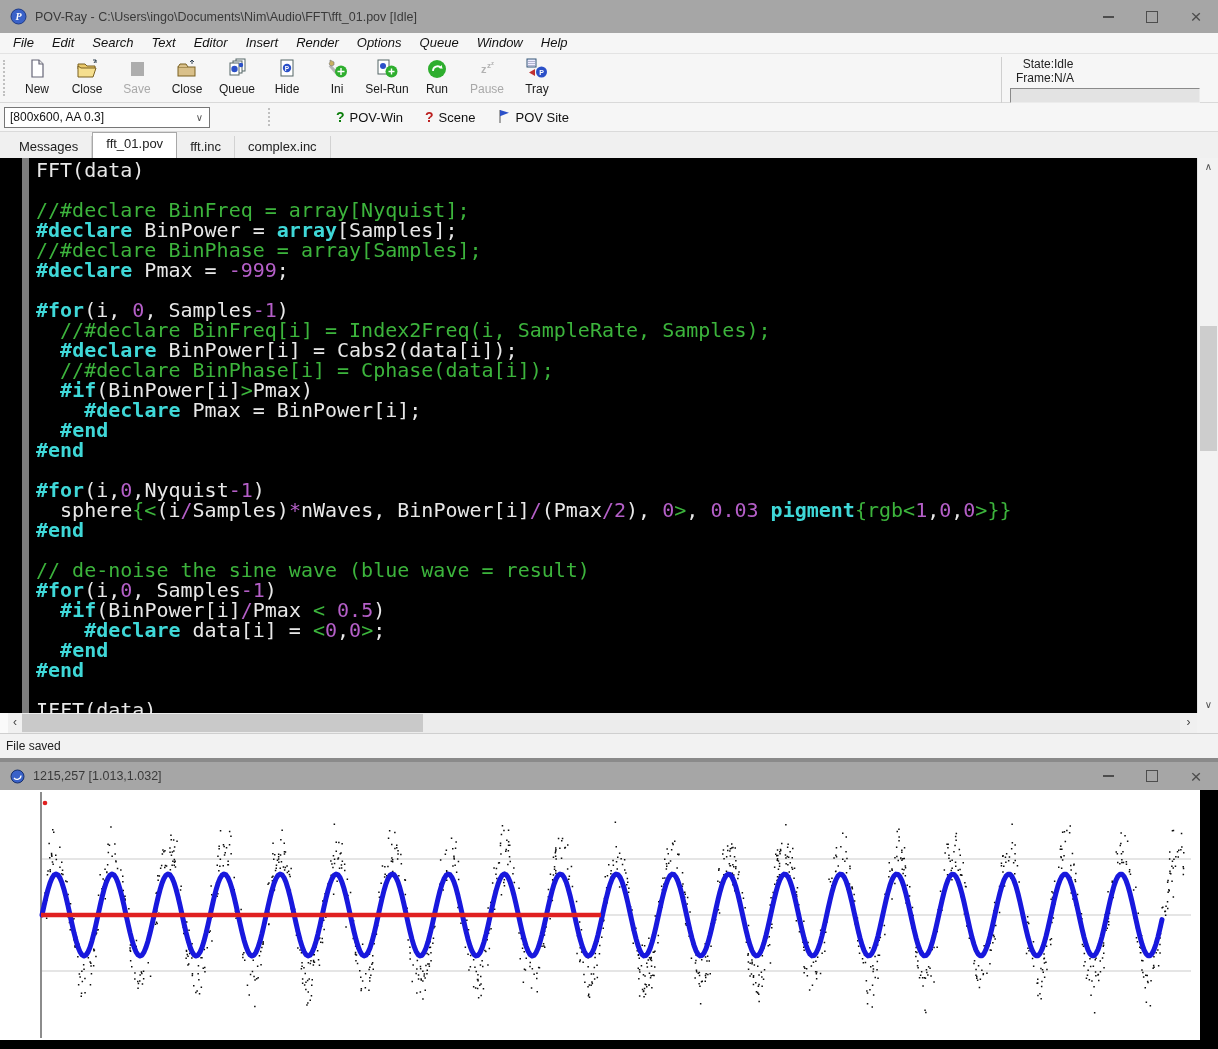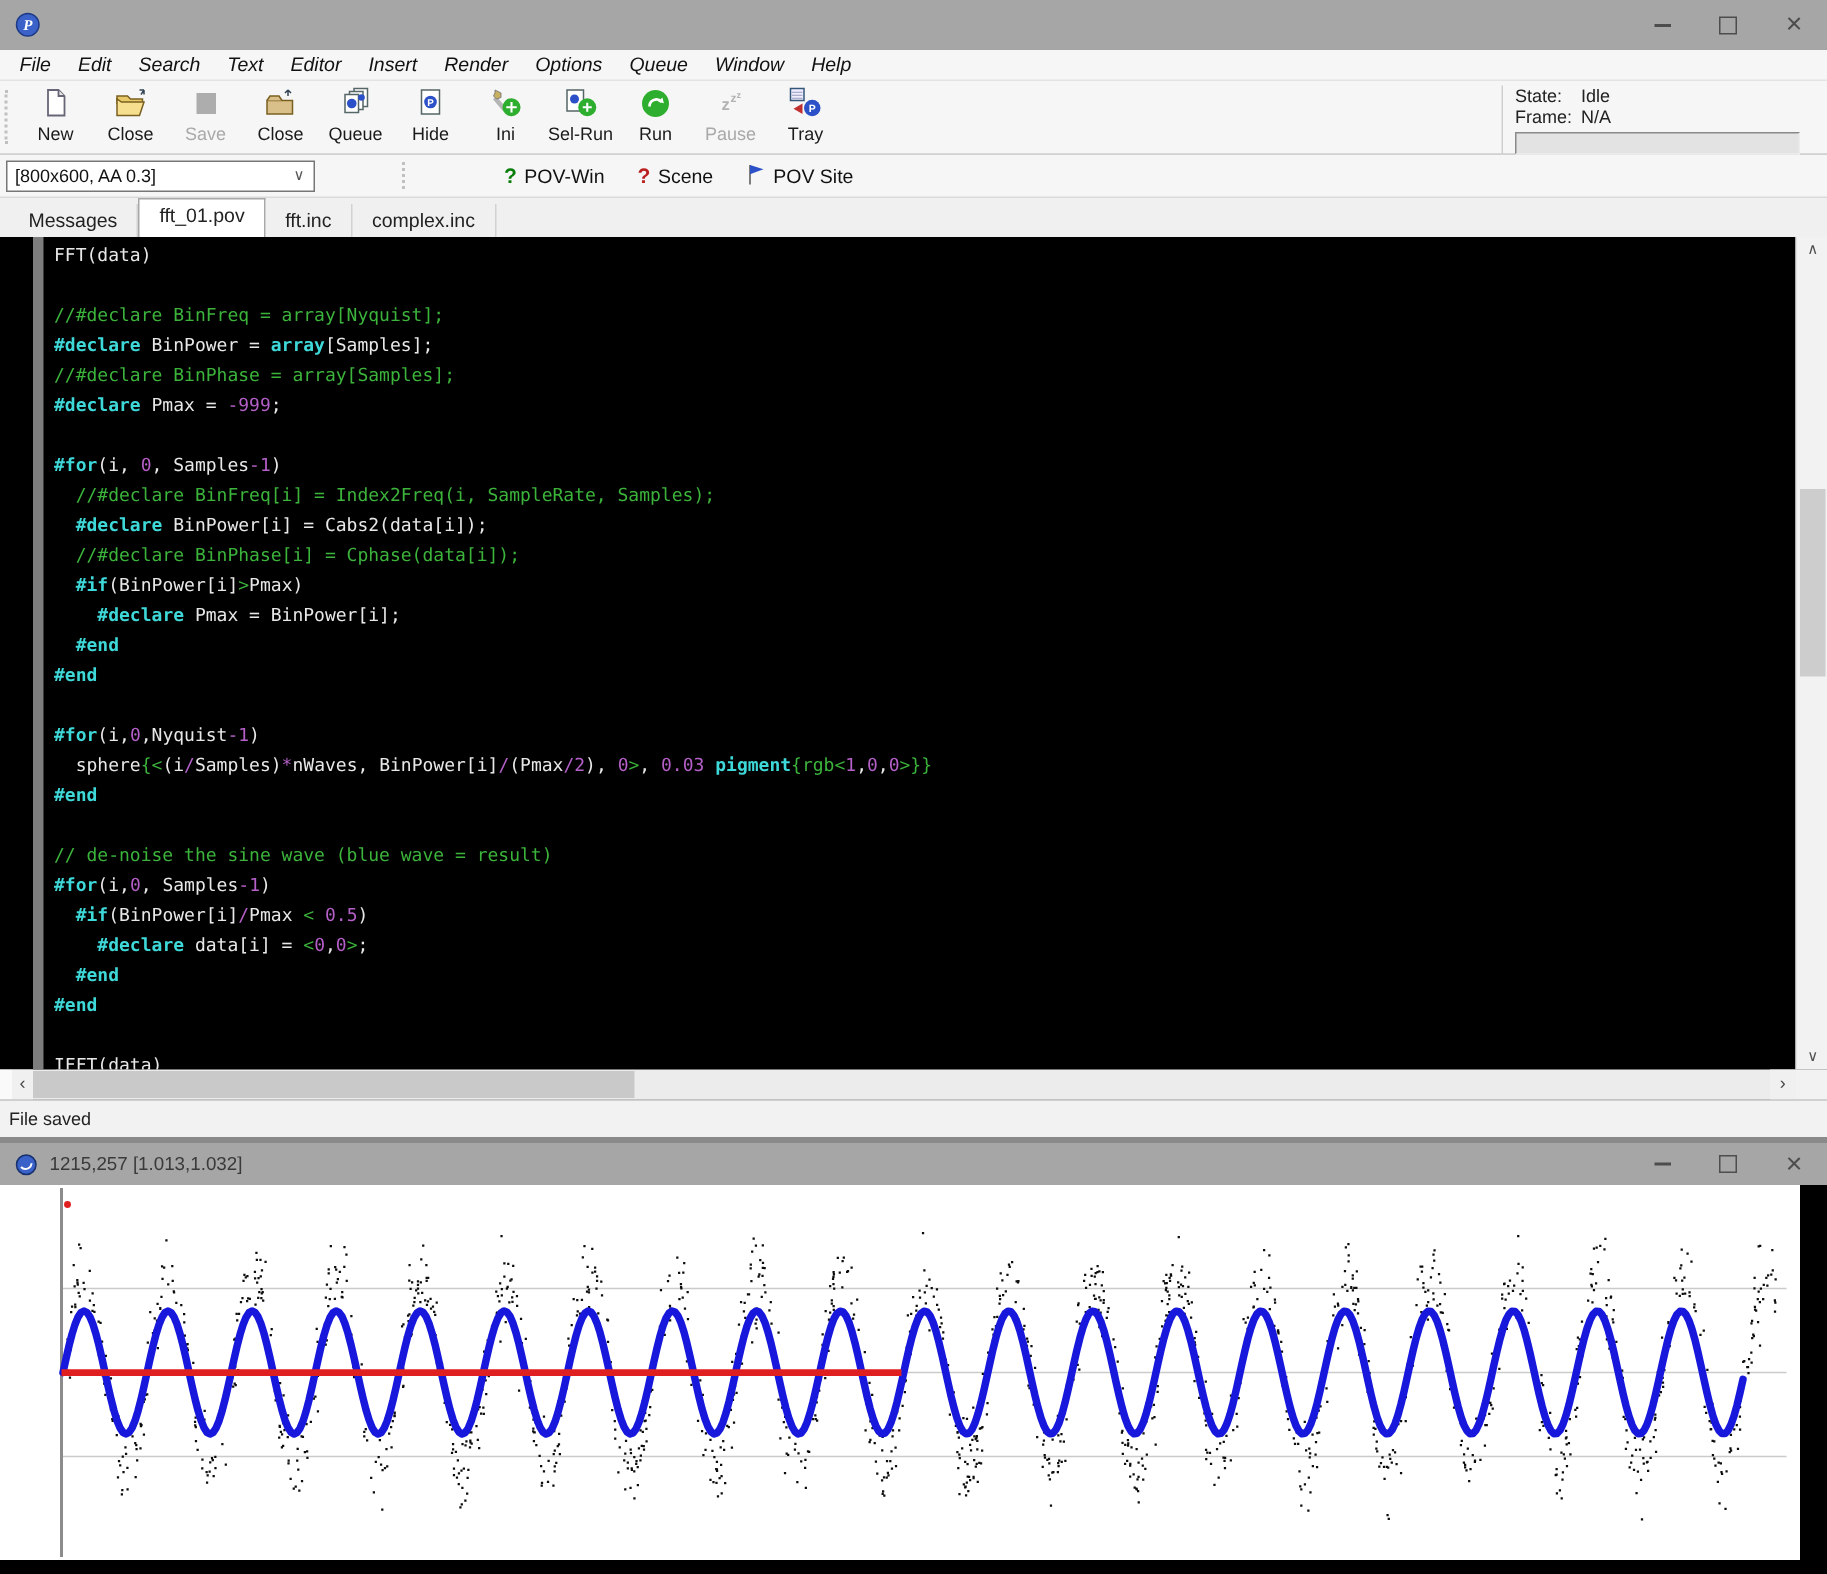--- a/index.html
+++ b/index.html
@@ -25,21 +25,21 @@
 
   
   .toolbar{position:absolute;top:54px;left:0;width:1218px;height:49px;background:#f6f6f6;
     border-bottom:1px solid #d9d9d9;box-sizing:border-box;}
   .toolbar::before{content:"";position:absolute;left:3px;top:6px;bottom:6px;border-left:2px dotted #c0c0c0;}
   .toolbuttons{position:absolute;left:12px;top:1px;display:flex;}
   .toolbtn{min-width:44px;padding:0 3px;display:flex;flex-direction:column;align-items:center;justify-content:flex-start;}
   .toolbtn .ticon{height:26px;display:flex;align-items:flex-end;}
   .toolbtn .tlabel{font-size:12px;color:#1a1a1a;margin-top:1px;}
   .toolbtn.disabled .tlabel{color:#a9a9a9;}
-  .statebox{position:absolute;right:4px;top:3px;width:204px;border-left:1px solid #cfcfcf;padding-left:8px;}
+  .statebox{position:absolute;right:4px;top:3px;width:204px;border-left:1px solid #cfcfcf;padding-left:8px;text-align:right;}
   .staterow{font-size:12px;color:#222;line-height:14px;display:flex;}
   .staterow .slabel{width:44px;}
   .progressbar{margin-top:3px;height:13px;width:188px;background:#e3e3e3;
     border:1px solid;border-color:#8a8a8a #ececec #ececec #8a8a8a;}
 
   
   .commandrow{position:absolute;top:103px;left:0;width:1218px;height:29px;background:#f6f6f6;
     border-bottom:1px solid #dadada;box-sizing:border-box;display:flex;align-items:center;gap:48px;}
   .preset{margin-left:4px;width:206px;height:21px;background:#fff;border:1px solid #767676;
     display:flex;align-items:center;font-size:12px;color:#111;padding-left:5px;box-sizing:border-box;}
@@ -55,21 +55,21 @@
   .tabrow{position:absolute;top:132px;left:0;width:1218px;height:26px;background:#f0f0f0;
     display:flex;align-items:flex-end;padding-left:6px;box-sizing:border-box;}
   .tab{padding:3px 13px 4px;font-size:13px;color:#222;border-right:1px solid #d2d2d2;height:15px;}
   .tab.active{background:#fff;border:1px solid #a8a8a8;border-bottom:none;height:18px;margin-top:0;
     border-right:1px solid #a8a8a8;}
 
   
   .editor{position:absolute;top:158px;left:0;width:1218px;height:555px;background:#000;overflow:hidden;}
   .gutter{position:absolute;left:22px;top:0;bottom:0;width:7px;background:#7d7d7d;}
   .code{position:absolute;left:36px;top:2px;font-family:"DejaVu Sans Mono","Liberation Mono",monospace;
-    font-size:12px;line-height:20px;white-space:pre;}
+    font-size:20px;line-height:20px;white-space:pre;}
   .code-line{height:20px;}
   .vscroll{position:absolute;right:0;top:0;width:21px;height:555px;background:#f2f2f2;border-left:1px solid #e2e2e2;box-sizing:border-box;}
   .varrow{position:absolute;left:0;width:21px;height:17px;text-align:center;font-size:10px;color:#505050;line-height:17px;}
   .varrow.up{top:0;}
   .varrow.down{bottom:0;}
   .vthumb{position:absolute;left:2px;width:17px;top:168px;height:125px;background:#cdcdcd;}
   .hscroll{position:absolute;top:713px;left:0;width:1218px;height:20px;background:#ececec;}
   .hspacer{position:absolute;left:0;top:0;width:8px;height:20px;background:#fafafa;}
   .harrow{position:absolute;top:0;width:14px;height:20px;background:#f0f0f0;text-align:center;
     line-height:19px;font-size:12px;color:#444;}
@@ -94,20 +94,21 @@
 
 <div id="app">
 
   <div class="titlebar main">
     <span class="appicon">
       <svg width="17" height="17" viewBox="0 0 17 17">
           <circle cx="8.5" cy="8.5" r="7.5" fill="#3a62c8" stroke="#1d3a86"></circle>
           <text x="8.5" y="12.2" text-anchor="middle" font-size="10" fill="#fff" font-family="serif" font-style="italic" font-weight="bold">P</text>
         </svg>
     </span>
+    <span class="title-text">POV-Ray - C:\Users\ingo\Documents\Nim\Audio\FFT\fft_01.pov [Idle]</span>
     <div class="winctrls" id="main-ctrls">
         <div class="winctrl">
           <span class="g-min"></span>
         </div>
         <div class="winctrl">
           <span class="g-max"></span>
         </div>
         <div class="winctrl">
           <span class="g-close">×</span>
         </div>

